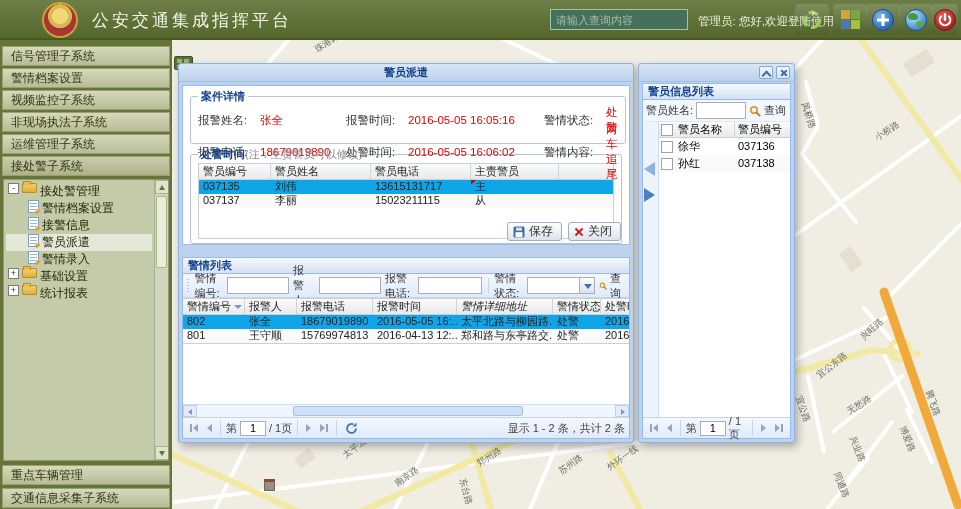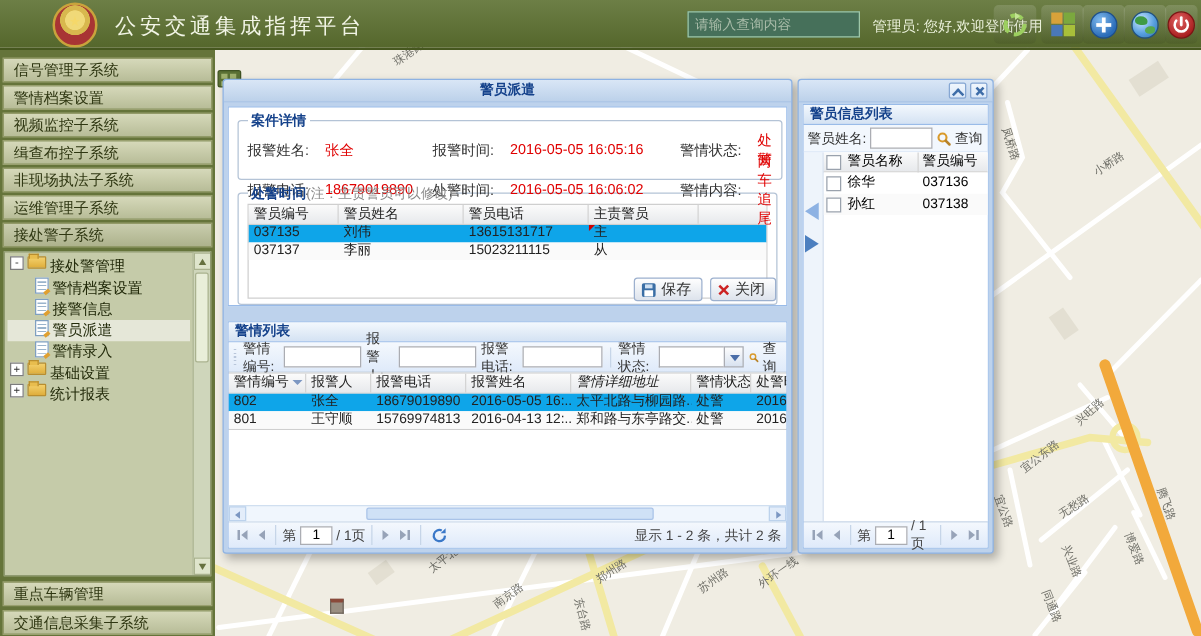--- a/index.html
+++ b/index.html
@@ -248,21 +248,20 @@
           <path d="M7 7.5 A5.3 5.3 0 1 0 15 7.5" stroke="#fff" stroke-width="2" fill="none" stroke-linecap="round"></path>
         </svg>
       </span>
     </div>
   </header>
 
   <aside class="sidebar">
     <div class="acc">信号管理子系统</div>
     <div class="acc">警情档案设置</div>
     <div class="acc">视频监控子系统</div>
-    <div class="acc">缉查布控子系统</div>
     <div class="acc">非现场执法子系统</div>
     <div class="acc">运维管理子系统</div>
     <div class="acc active">接处警子系统</div>
 
     <div class="treewrap">
       <div class="tree">
         <div class="trow">
           <span class="expbox minus"></span>
           <span class="folder"></span>
           <span>接处警管理</span>
@@ -402,21 +401,21 @@
           </svg>
           <span>查询</span>
         </span>
       </div>
 
       <div class="grid alarmgrid" style="border-left:none;border-right:none;">
         <div class="ghead">
           <span class="gc" style="width:62px;"><span>警情编号</span><span class="sort"></span></span>
           <span class="gc" style="width:52px;">报警人</span>
           <span class="gc" style="width:76px;">报警电话</span>
-          <span class="gc" style="width:84px;">报警姓名</span>
+          <span class="gc" style="width:84px;">报警时间</span>
           <span class="gc" style="width:96px;font-style:italic;">警情详细地址</span>
           <span class="gc" style="width:48px;">警情状态</span>
           <span class="gc" style="flex:1;border-right:none;">处警时间</span>
         </div>
         <div class="grow">
           <span class="gc" style="width:62px;">802</span>
           <span class="gc" style="width:52px;">张全</span>
           <span class="gc" style="width:76px;">18679019890</span>
           <span class="gc" style="width:84px;">2016-05-05 16:...</span>
           <span class="gc" style="width:96px;">太平北路与柳园路...</span>

